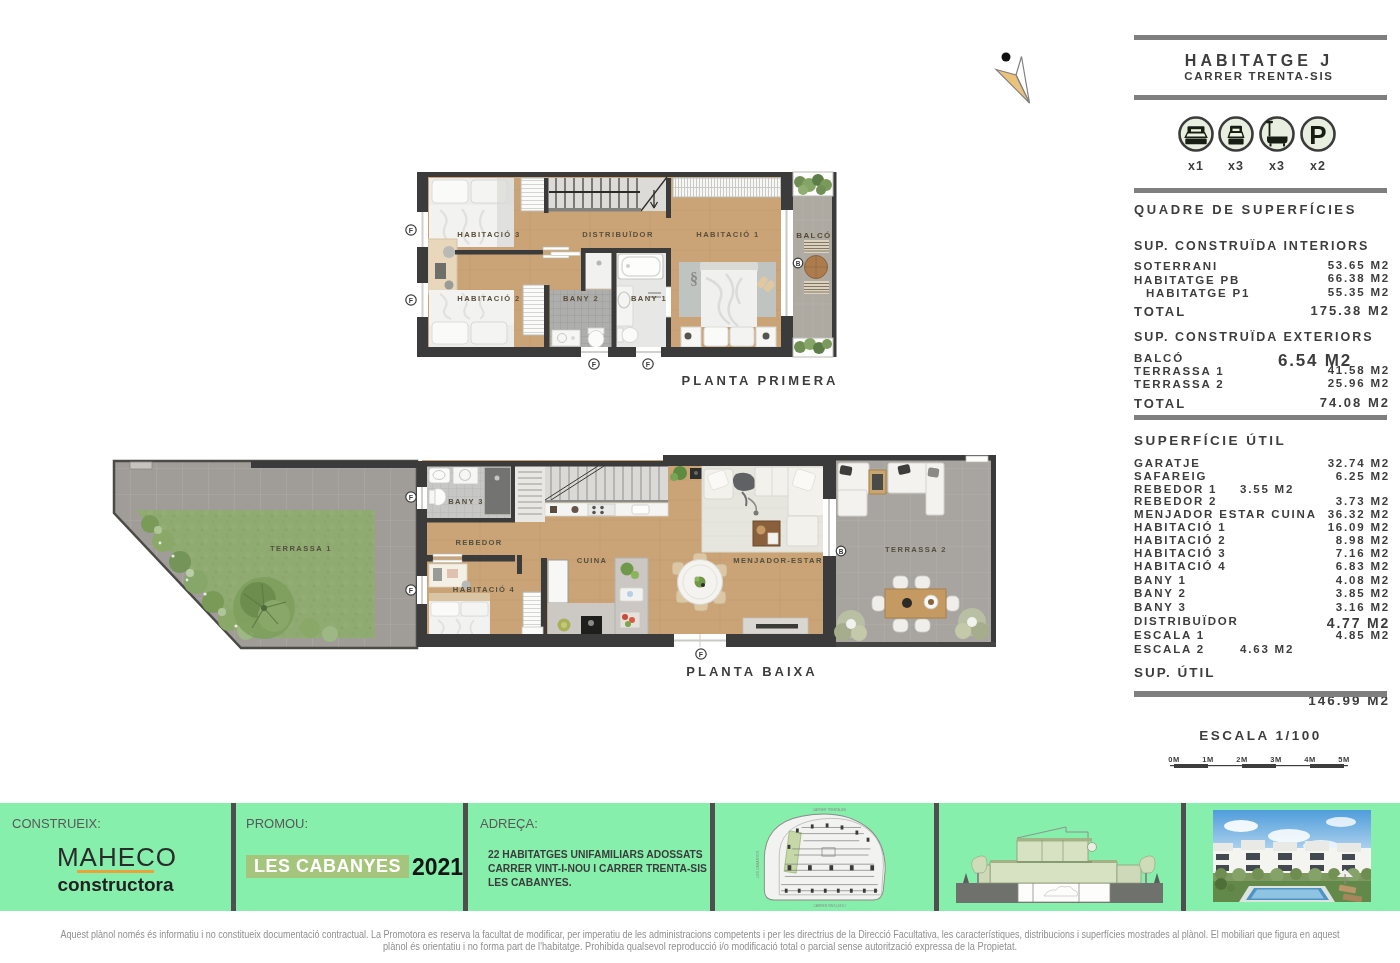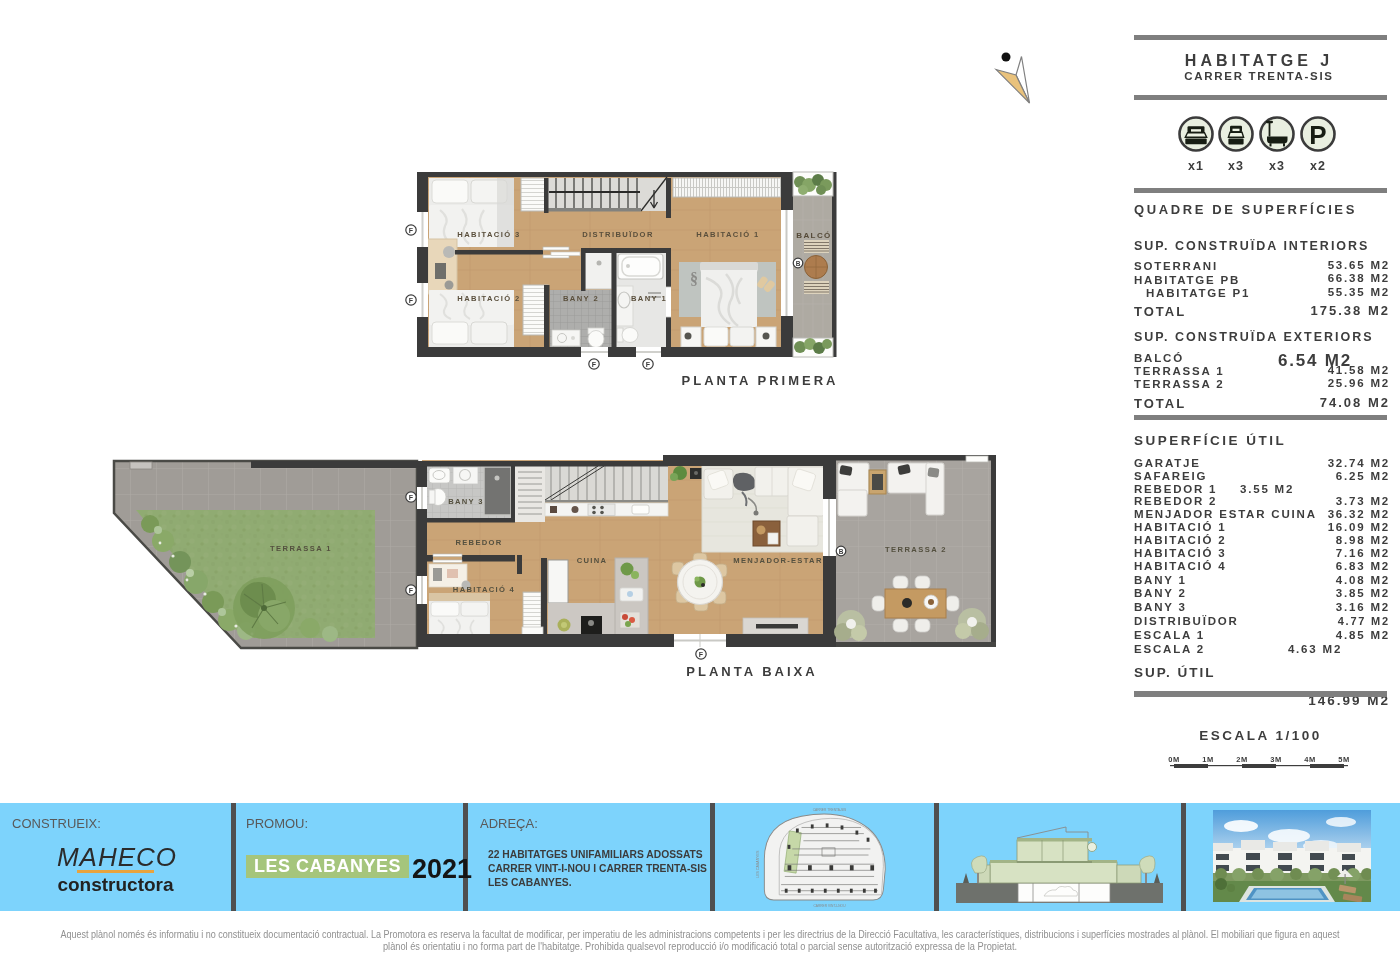--- a/index.html
+++ b/index.html
@@ -689,27 +689,27 @@
   <div class="abs lbl" style="left:1134px;top:573.5px;font-size:11.5px;letter-spacing:1.8px;">BANY 1</div>
   <div class="abs lbl" style="left:1240px;top:573.5px;width:150px;text-align:right;font-size:11.5px;letter-spacing:1.8px;">4.08 M2</div>
 
   <div class="abs lbl" style="left:1134px;top:586.5px;font-size:11.5px;letter-spacing:1.8px;">BANY 2</div>
   <div class="abs lbl" style="left:1240px;top:586.5px;width:150px;text-align:right;font-size:11.5px;letter-spacing:1.8px;">3.85 M2</div>
 
   <div class="abs lbl" style="left:1134px;top:600.5px;font-size:11.5px;letter-spacing:1.8px;">BANY 3</div>
   <div class="abs lbl" style="left:1240px;top:600.5px;width:150px;text-align:right;font-size:11.5px;letter-spacing:1.8px;">3.16 M2</div>
 
   <div class="abs lbl" style="left:1134px;top:614.5px;font-size:11.5px;letter-spacing:1.8px;">DISTRIBUÏDOR</div>
-  <div class="abs lbl" style="left:1240px;top:614.5px;width:150px;text-align:right;font-size:11px;letter-spacing:1.8px;">4.77 M2</div>
+  <div class="abs lbl" style="left:1240px;top:614.5px;width:150px;text-align:right;font-size:14px;letter-spacing:1.8px;">4.77 M2</div>
 
   <div class="abs lbl" style="left:1134px;top:628.5px;font-size:11.5px;letter-spacing:1.8px;">ESCALA 1</div>
   <div class="abs lbl" style="left:1240px;top:628.5px;width:150px;text-align:right;font-size:11.5px;letter-spacing:1.8px;">4.85 M2</div>
 
   <div class="abs lbl" style="left:1134px;top:642.5px;font-size:11.5px;letter-spacing:1.8px;">ESCALA 2</div>
-  <div class="abs lbl" style="left:1240px;top:642.5px;width:150px;text-align:center;font-size:11.5px;letter-spacing:1.8px;">4.63 M2</div>
+  <div class="abs lbl" style="left:1240px;top:642.5px;width:150px;text-align:left;font-size:11.5px;letter-spacing:1.8px;">4.63 M2</div>
 
   <div class="abs lbl" style="left:1134px;top:665px;font-size:13.5px;letter-spacing:2px;">SUP. ÚTIL</div>
   <div class="abs lbl" style="left:1240px;top:664px;width:150px;text-align:right;font-size:13.5px;letter-spacing:2px;margin-top:29px;">146.99 M2</div>
 
   <div class="abs" style="left:1134px;top:691px;width:253px;height:6px;background:#7f7f7f;"></div>
 
   <div class="abs lbl" style="left:1134px;top:728px;width:253px;text-align:center;font-size:13.5px;letter-spacing:2.5px;">ESCALA 1/100</div>
 
   <svg class="abs" style="left:1165px;top:752px" width="190" height="20" viewBox="1165 752 190 20">
     <text x="1174" y="762" font-size="7.5" font-weight="bold" fill="#3d3d3d" text-anchor="middle" letter-spacing="0.5">0M</text>
@@ -718,45 +718,45 @@
     <text x="1276" y="762" font-size="7.5" font-weight="bold" fill="#3d3d3d" text-anchor="middle" letter-spacing="0.5">3M</text>
     <text x="1310" y="762" font-size="7.5" font-weight="bold" fill="#3d3d3d" text-anchor="middle" letter-spacing="0.5">4M</text>
     <text x="1344" y="762" font-size="7.5" font-weight="bold" fill="#3d3d3d" text-anchor="middle" letter-spacing="0.5">5M</text>
     <rect x="1170" y="765" width="178" height="1.2" fill="#3d3d3d"></rect>
     <rect x="1174" y="764" width="34" height="4" fill="#3d3d3d"></rect>
     <rect x="1242" y="764" width="34" height="4" fill="#3d3d3d"></rect>
     <rect x="1310" y="764" width="34" height="4" fill="#3d3d3d"></rect>
   </svg>
 </div>
 
-<div id="bottombar" class="abs" style="left:0;top:803px;width:1400px;height:108px;background:#7dd3fc;">
+<div id="bottombar" class="abs" style="left:0;top:803px;width:1400px;height:108px;background:#86efac;">
 
   <div class="abs" style="left:231px;top:0;width:5px;height:108px;background:#4f4f4f;"></div>
 
   <div class="abs" style="left:463px;top:0;width:5px;height:108px;background:#4f4f4f;"></div>
 
   <div class="abs" style="left:710px;top:0;width:5px;height:108px;background:#4f4f4f;"></div>
 
   <div class="abs" style="left:934px;top:0;width:5px;height:108px;background:#4f4f4f;"></div>
 
   <div class="abs" style="left:1181px;top:0;width:5px;height:108px;background:#4f4f4f;"></div>
 
   <div class="abs" style="left:12px;top:13px;font-size:13px;color:#595959;">CONSTRUEIX:</div>
 
-  <div class="abs" style="left:0px;top:39px;width:234px;text-align:center;font-size:26px;color:#2b2b2b;letter-spacing:1px;font-family:'Liberation Sans',sans-serif;font-style:italic;">MAHECO</div>
+  <div class="abs" style="left:0px;top:39px;width:234px;text-align:center;font-size:26px;color:#2b2b2b;letter-spacing:1px;font-family:'Liberation Sans',sans-serif;">MAHECO</div>
 
   <div class="abs" style="left:77px;top:67px;width:77px;height:3px;background:#e8a33d;"></div>
 
   <div class="abs" style="left:0px;top:71px;width:231px;text-align:center;font-size:19px;font-weight:bold;color:#222222;">constructora</div>
 
   <div class="abs" style="left:246px;top:13px;font-size:13px;color:#595959;">PROMOU:</div>
 
   <div class="abs" style="left:246px;top:52px;width:163px;height:23px;background:#a5c57c;color:#ffffff;font-weight:bold;font-size:18px;text-align:center;line-height:22px;letter-spacing:0.5px;">LES CABANYES</div>
 
-  <div class="abs" style="left:412px;top:51px;font-size:27px;font-weight:bold;color:#151515;">2021</div>
+  <div class="abs" style="left:412px;top:51px;font-size:23px;font-weight:bold;color:#151515;">2021</div>
 
   <div class="abs" style="left:480px;top:13px;font-size:13px;color:#595959;">ADREÇA:</div>
 
   <div class="abs" style="left:488px;top:45px;width:230px;font-size:10.3px;font-weight:bold;color:#3c3c3c;line-height:14px;white-space:nowrap;">22 HABITATGES UNIFAMILIARS ADOSSATS<br>CARRER VINT-I-NOU I CARRER TRENTA-SIS<br>LES CABANYES.</div>
 
   <svg class="abs" style="left:715px;top:0px" width="219" height="108" viewBox="0 0 219 108">
   <g transform="translate(14,0) scale(0.93,1.02)">
 
     <path d="M48,95 q-10,0 -10,-10 V55 q0,-35 40,-42 q45,-8 72,12 q18,14 18,40 l-2,20 q-1,10 -11,10 Z" fill="#f2f2f1" stroke="#8a8a88" stroke-width="1"></path>
     <path d="M54,90 V52 q0,-28 36,-35 q40,-7 62,11 q15,12 14,34 l-2,28 Z" fill="none" stroke="#aaaaa8" stroke-width="0.7"></path>

